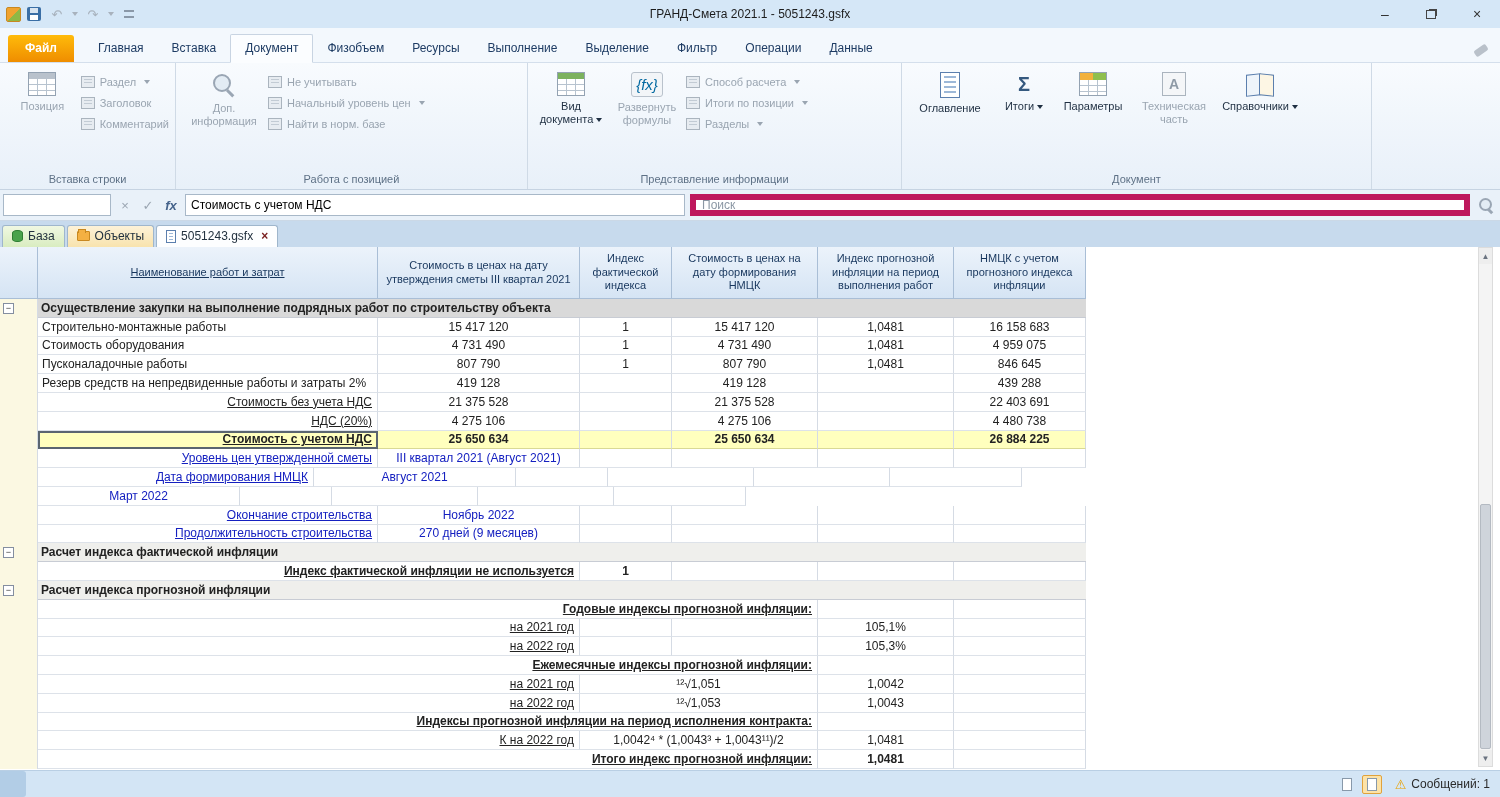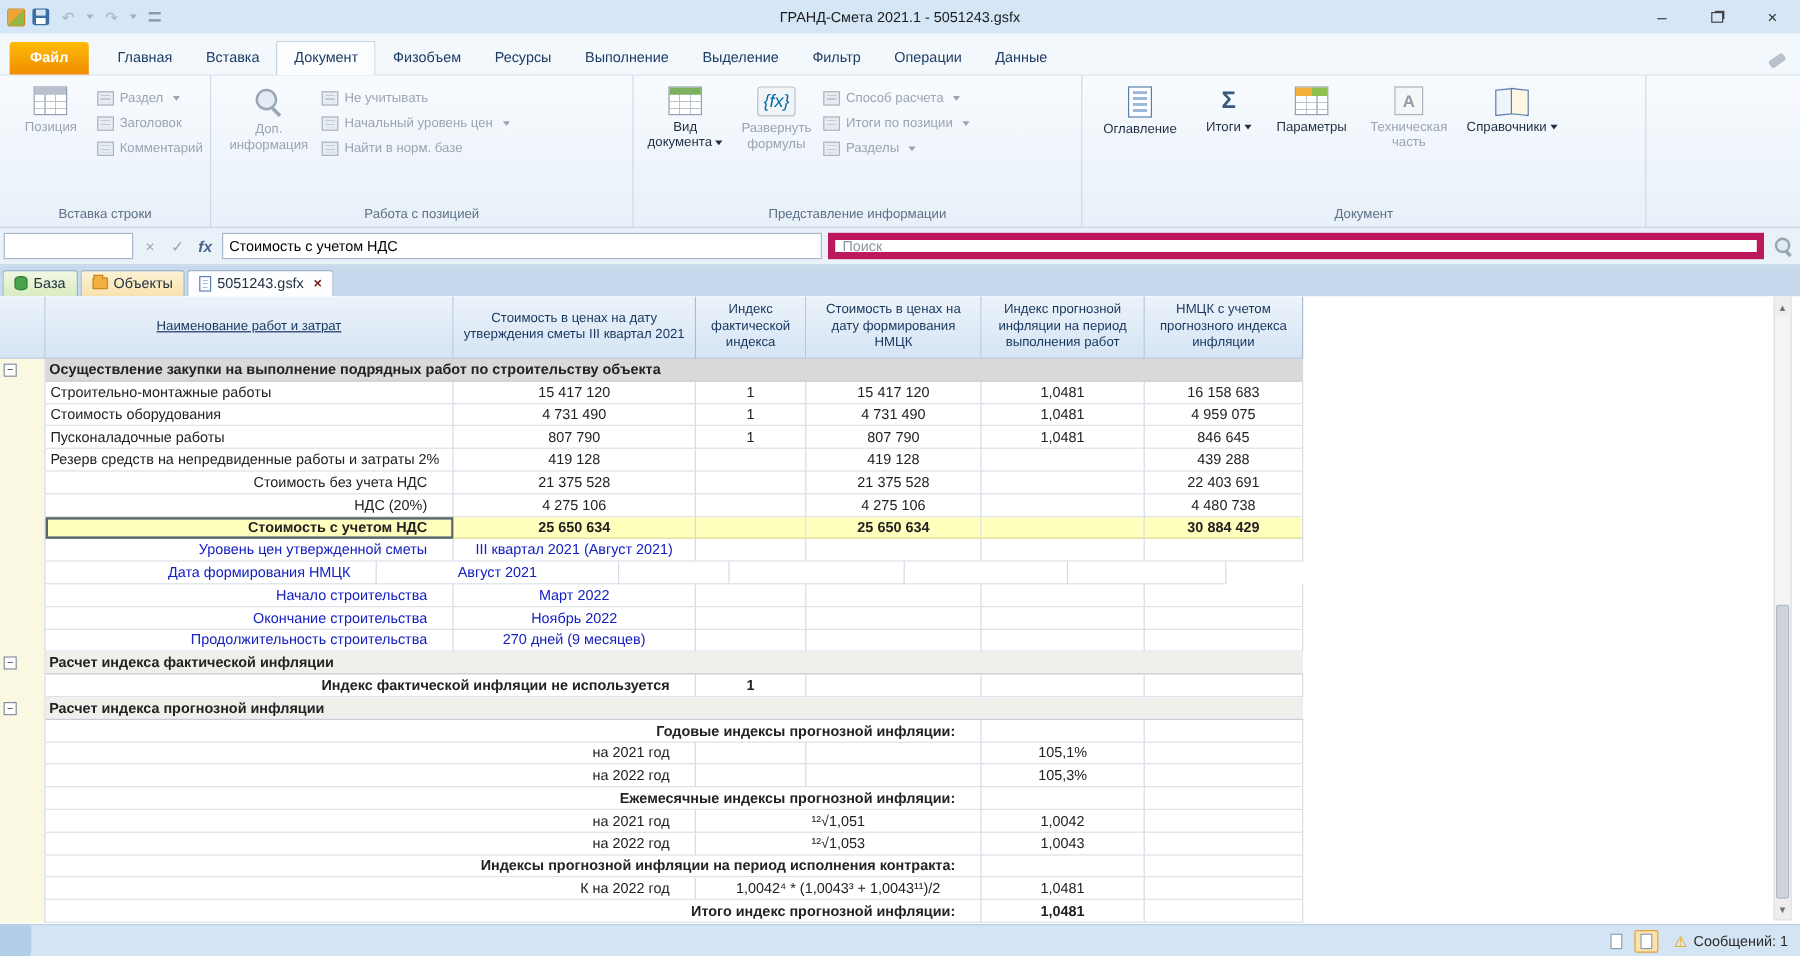--- a/index.html
+++ b/index.html
@@ -106,21 +106,21 @@
 
   .trow { display:flex; height:18.8px; }
   .gut { width:38px; background:#fbf8e2; border-right:1px solid #d5dbe4; display:flex; align-items:center; flex:none; }
   .expander { width:11px; height:11px; border:1px solid #848ea0; background:#fff; font-size:9px; display:flex; align-items:center; justify-content:center; margin-left:3px; color:#333; line-height:1; }
   .seclabel { display:flex; align-items:center; font-weight:bold; padding-left:3px; border-bottom:1px solid #c8ccd4; font-size:12px; white-space:nowrap; overflow:hidden; }
   .section.dark .seclabel { background:#d9d9d9; }
   .section.light .seclabel { background:#efefec; }
   .cell { border-right:1px solid #d5dbe4; border-bottom:1px solid #dde2e9; display:flex; align-items:center; overflow:hidden; white-space:nowrap; font-size:12px; flex:none; }
   .cell.val { justify-content:center; }
   .cell.name.left { justify-content:flex-start; padding:0 4px; }
-  .cell.name.right { justify-content:flex-end; padding:0 21px; }
+  .cell.name.right { justify-content:flex-end; padding:0 5px;text-decoration:underline; }
   .cell.b { font-weight:bold; }
   .trow.total .cell { background:#ffffbe; border-bottom-color:#d9d995; font-weight:bold; }
   .trow.info { color:#1520c0; }
   .cell.sel { outline:2px solid #5a6570; outline-offset:-2px; }
 
   .vscroll { position:absolute; top:0; right:7px; bottom:3px; width:15px; background:#f4f4f4; border:1px solid #dcdcdc; display:flex; flex-direction:column; }
   .sarrow { height:16px; display:flex; align-items:center; justify-content:center; font-size:8px; color:#6a7380; background:#eeeeee; flex:none; }
   .strack { flex:1; position:relative; }
   .sthumb { position:absolute; left:1px; right:1px; top:240px; height:245px; background:#cfd4db; border:1px solid #b4bac2; border-radius:2px; }
 
@@ -397,21 +397,21 @@
             <div class="cell val" style="width: 136px;"></div>
             <div class="cell val" style="width: 132px;">4 480 738</div>
           </div>
           <div class="trow total">
             <div class="gut"></div>
             <div class="cell name right sel" style="width: 340px;">Стоимость с учетом НДС</div>
             <div class="cell val b" style="width: 202px;">25 650 634</div>
             <div class="cell val" style="width: 92px;"></div>
             <div class="cell val b" style="width: 146px;">25 650 634</div>
             <div class="cell val" style="width: 136px;"></div>
-            <div class="cell val b" style="width: 132px;">30 884 429</div>
+            <div class="cell val b" style="width: 132px;">26 884 225</div>
           </div>
           <div class="trow info">
             <div class="gut"></div>
             <div class="cell name right" style="width: 340px;">Уровень цен утвержденной сметы</div>
             <div class="cell val" style="width: 202px;">III квартал 2021 (Август 2021)</div>
             <div class="cell val" style="width: 92px;"></div>
             <div class="cell val" style="width: 146px;"></div>
             <div class="cell val" style="width: 136px;"></div>
             <div class="cell val" style="width: 132px;"></div>
           </div>
@@ -419,21 +419,20 @@
             <div class="gut"></div>
             <div class="cell name right" style="width: 276px;">Дата формирования НМЦК</div>
             <div class="cell val" style="width: 202px;">Август 2021</div>
             <div class="cell val" style="width: 92px;"></div>
             <div class="cell val" style="width: 146px;"></div>
             <div class="cell val" style="width: 136px;"></div>
             <div class="cell val" style="width: 132px;"></div>
           </div>
           <div class="trow info">
             <div class="gut"></div>
-            <div class="cell name right" style="width: 340px;">Начало строительства</div>
             <div class="cell val" style="width: 202px;">Март 2022</div>
             <div class="cell val" style="width: 92px;"></div>
             <div class="cell val" style="width: 146px;"></div>
             <div class="cell val" style="width: 136px;"></div>
             <div class="cell val" style="width: 132px;"></div>
           </div>
           <div class="trow info">
             <div class="gut"></div>
             <div class="cell name right" style="width: 340px;">Окончание строительства</div>
             <div class="cell val" style="width: 202px;">Ноябрь 2022</div>

